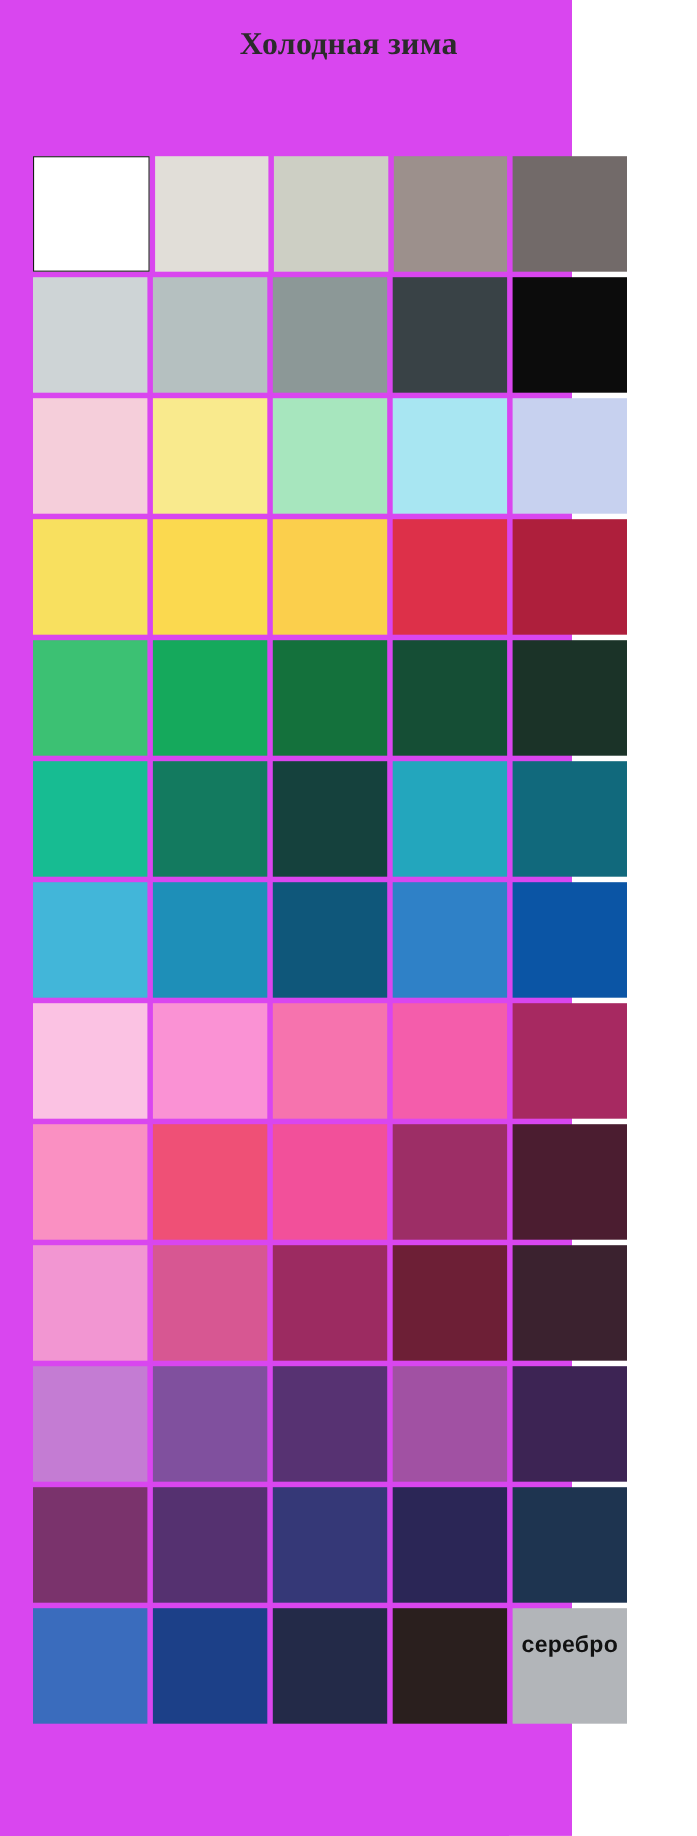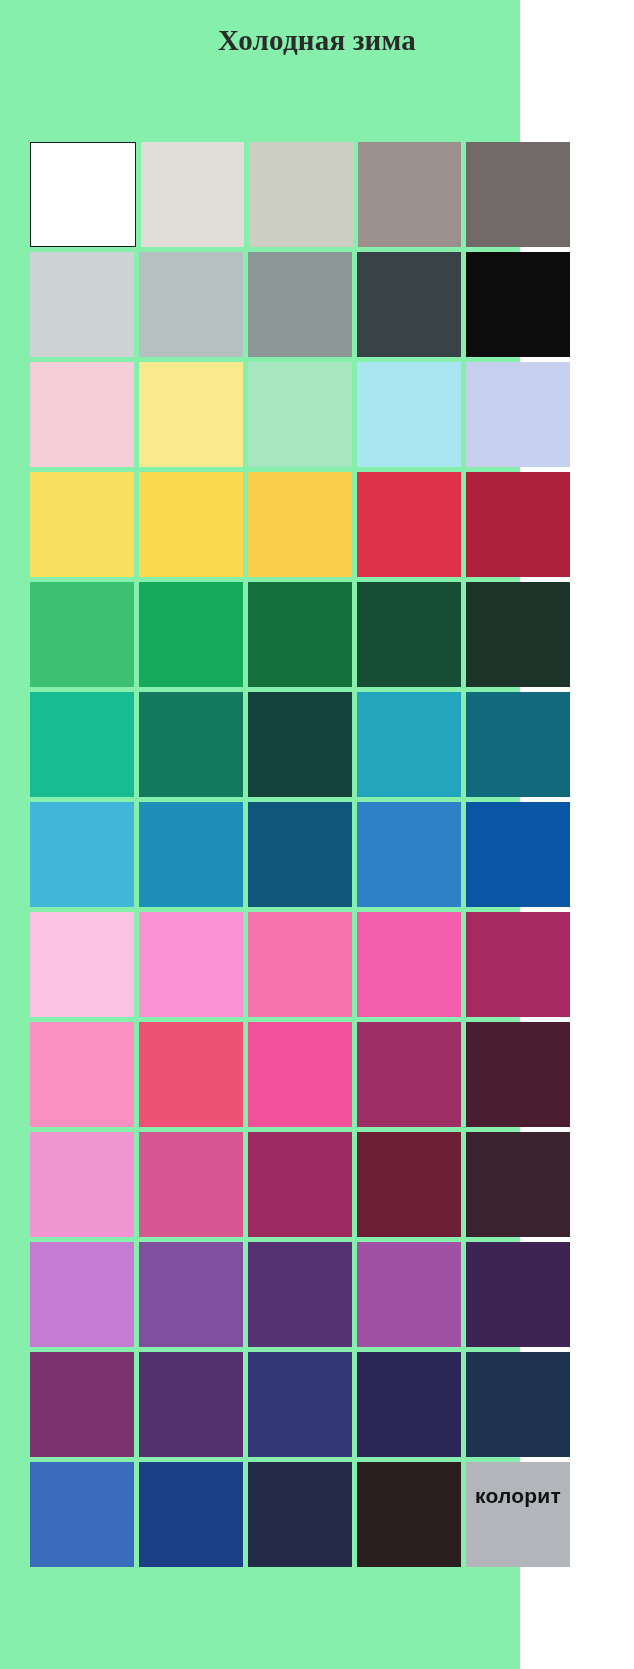--- a/index.html
+++ b/index.html
@@ -10,21 +10,21 @@
   body {
     width: 634px;
     height: 1669px;
     font-family: "Liberation Sans", sans-serif;
     overflow: hidden;
   }
   .page {
     position: relative;
     width: 520px;
     height: 1669px;
-    background: #86efac;
+    background: #d946ef;
   }
 
   
   .title-block {
     position: absolute;
     top: 22px;
     left: 0;
     width: 634px;
     text-align: center;
   }
@@ -175,18 +175,18 @@
         <div class="swatch" style="background: rgb(53, 56, 119);"></div>
         <div class="swatch" style="background: rgb(43, 38, 86);"></div>
         <div class="swatch" style="background: rgb(30, 52, 80);"></div>
       </div>
       <div class="palette-row">
         <div class="swatch" style="background: rgb(58, 108, 189);"></div>
         <div class="swatch" style="background: rgb(28, 64, 136);"></div>
         <div class="swatch" style="background: rgb(35, 42, 72);"></div>
         <div class="swatch" style="background: rgb(42, 31, 30);"></div>
         <div class="swatch" style="background: rgb(178, 181, 185);">
-          <span class="swatch-label">колорит</span>
+          <span class="swatch-label">серебро</span>
         </div>
       </div>
     </div>
 
 </div>
 
 </body></html>

